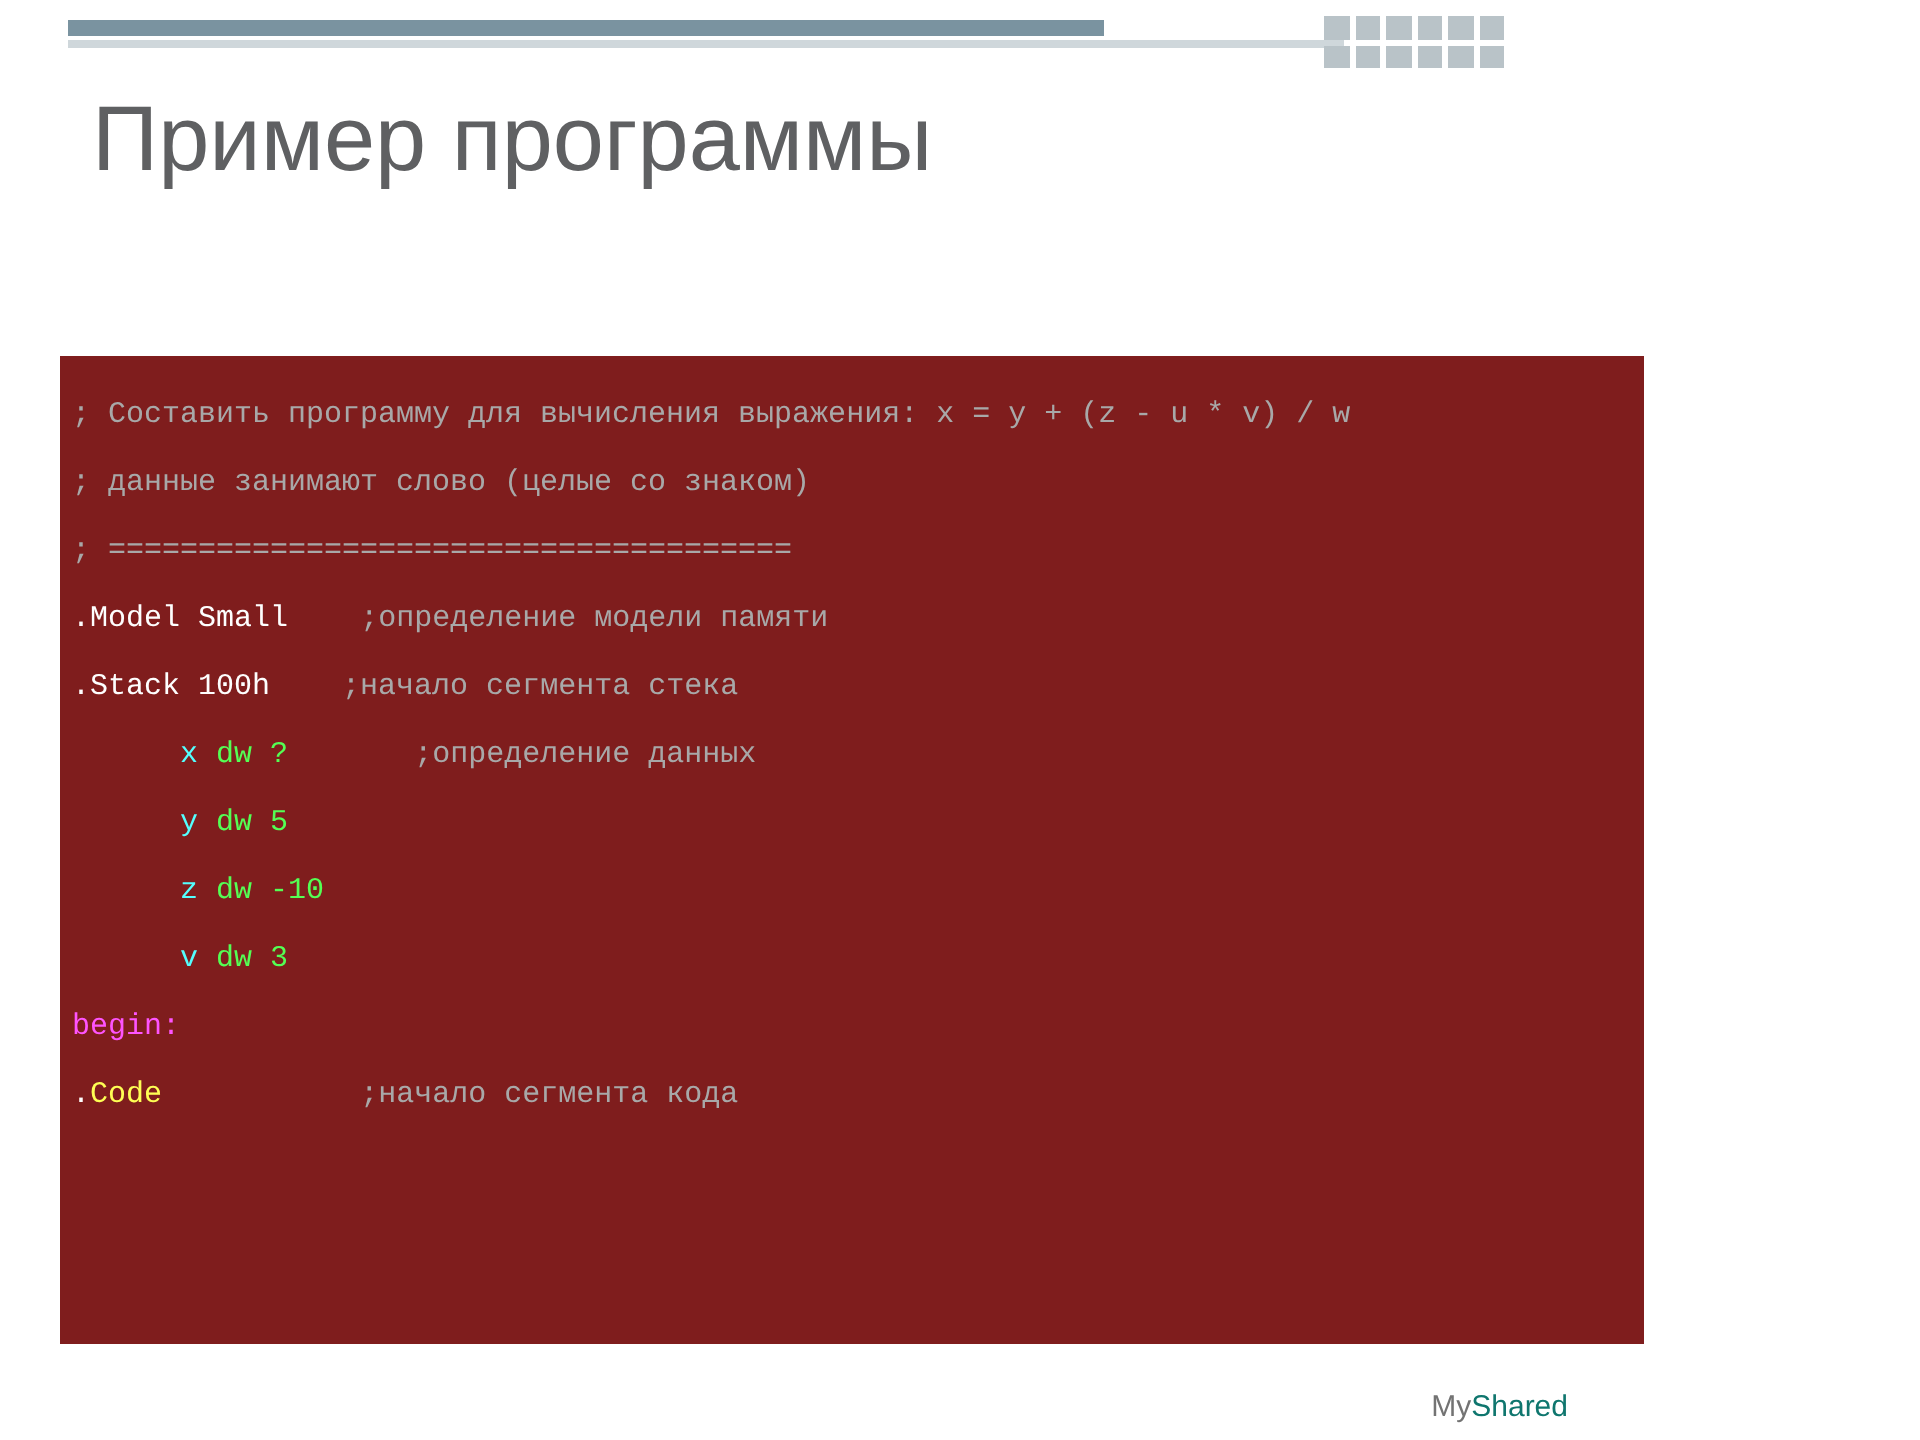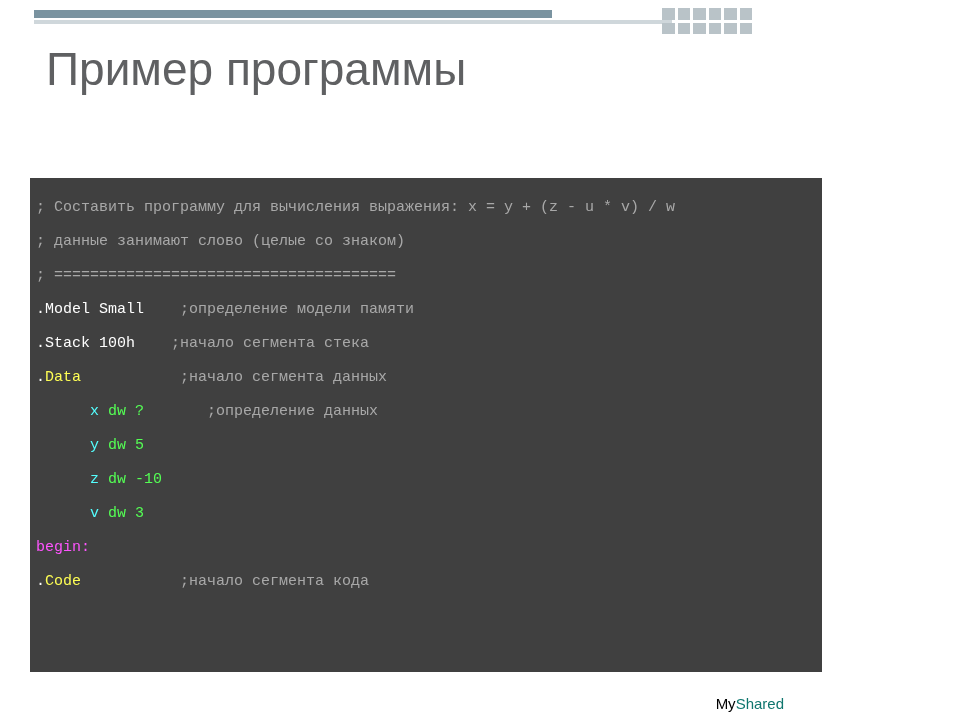--- a/index.html
+++ b/index.html
@@ -63,21 +63,21 @@
     color: #5f6062;
     font-weight: 400;
   }
   
   .codebox {
     position: absolute;
     left: 30px;
     top: 178px;
     width: 792px;
     height: 494px;
-    background: #404040; 
+    background: #7f1d1d; 
     font-family: "Courier New", monospace;
     font-size: 15px;
     line-height: 17px;
     white-space: pre;
     color: #c0c0c0;
     padding: 4px 6px;
     box-sizing: border-box;
     overflow: hidden;
   }
   .codebox .row { display: block; }
@@ -87,21 +87,21 @@
   .green   { color: #54fe54; }
   .cyan    { color: #54fefe; }
   .magenta { color: #fe54fe; }
   .branding {
     position: absolute;
     right: 8px;
     bottom: 8px;
     font-size: 15px;
     color: #b4b4b4;
   }
-  .branding .my  { color: #000000; }
+  .branding .my  { color: #737373; }
   .branding .sh  { color: #0f766e; }
 </style>
 </head>
 <body>
 
 <div class="slide">
 
   <div class="deco">
     <div class="bar1"></div>
     <div class="bar2"></div>
@@ -122,21 +122,20 @@
   </div>
 
   <div class="title">Пример программы</div>
 
   <div class="codebox">
 <span class="row gray">; Составить программу для вычисления выражения: x = y + (z - u * v) / w</span>
 <span class="row gray">; данные занимают слово (целые со знаком)</span>
 <span class="row gray">; ======================================</span>
 <span class="row"><span class="white">.</span><span class="white">Model Small</span><span>    </span><span class="gray">;определение модели памяти</span></span>
 <span class="row"><span class="white">.</span><span class="white">Stack 100h</span><span>    </span><span class="gray">;начало сегмента стека</span></span>
-<span class="row"><span class="white">.</span><span class="yellow">Data</span>           <span class="gray">;начало сегмента данных</span></span>
 <span class="row"><span>      </span><span class="cyan">x</span><span class="green"> dw ?</span>       <span class="gray">;определение данных</span></span>
 <span class="row"><span>      </span><span class="cyan">y</span><span class="green"> dw 5</span></span>
 <span class="row"><span>      </span><span class="cyan">z</span><span class="green"> dw -10</span></span>
 <span class="row"><span>      </span><span class="cyan">v</span><span class="green"> dw 3</span></span>
 <span class="row"><span class="magenta">begin:</span></span>
 <span class="row"><span class="white">.</span><span class="yellow">Code</span>           <span class="gray">;начало сегмента кода</span></span>
 
 
 
 

